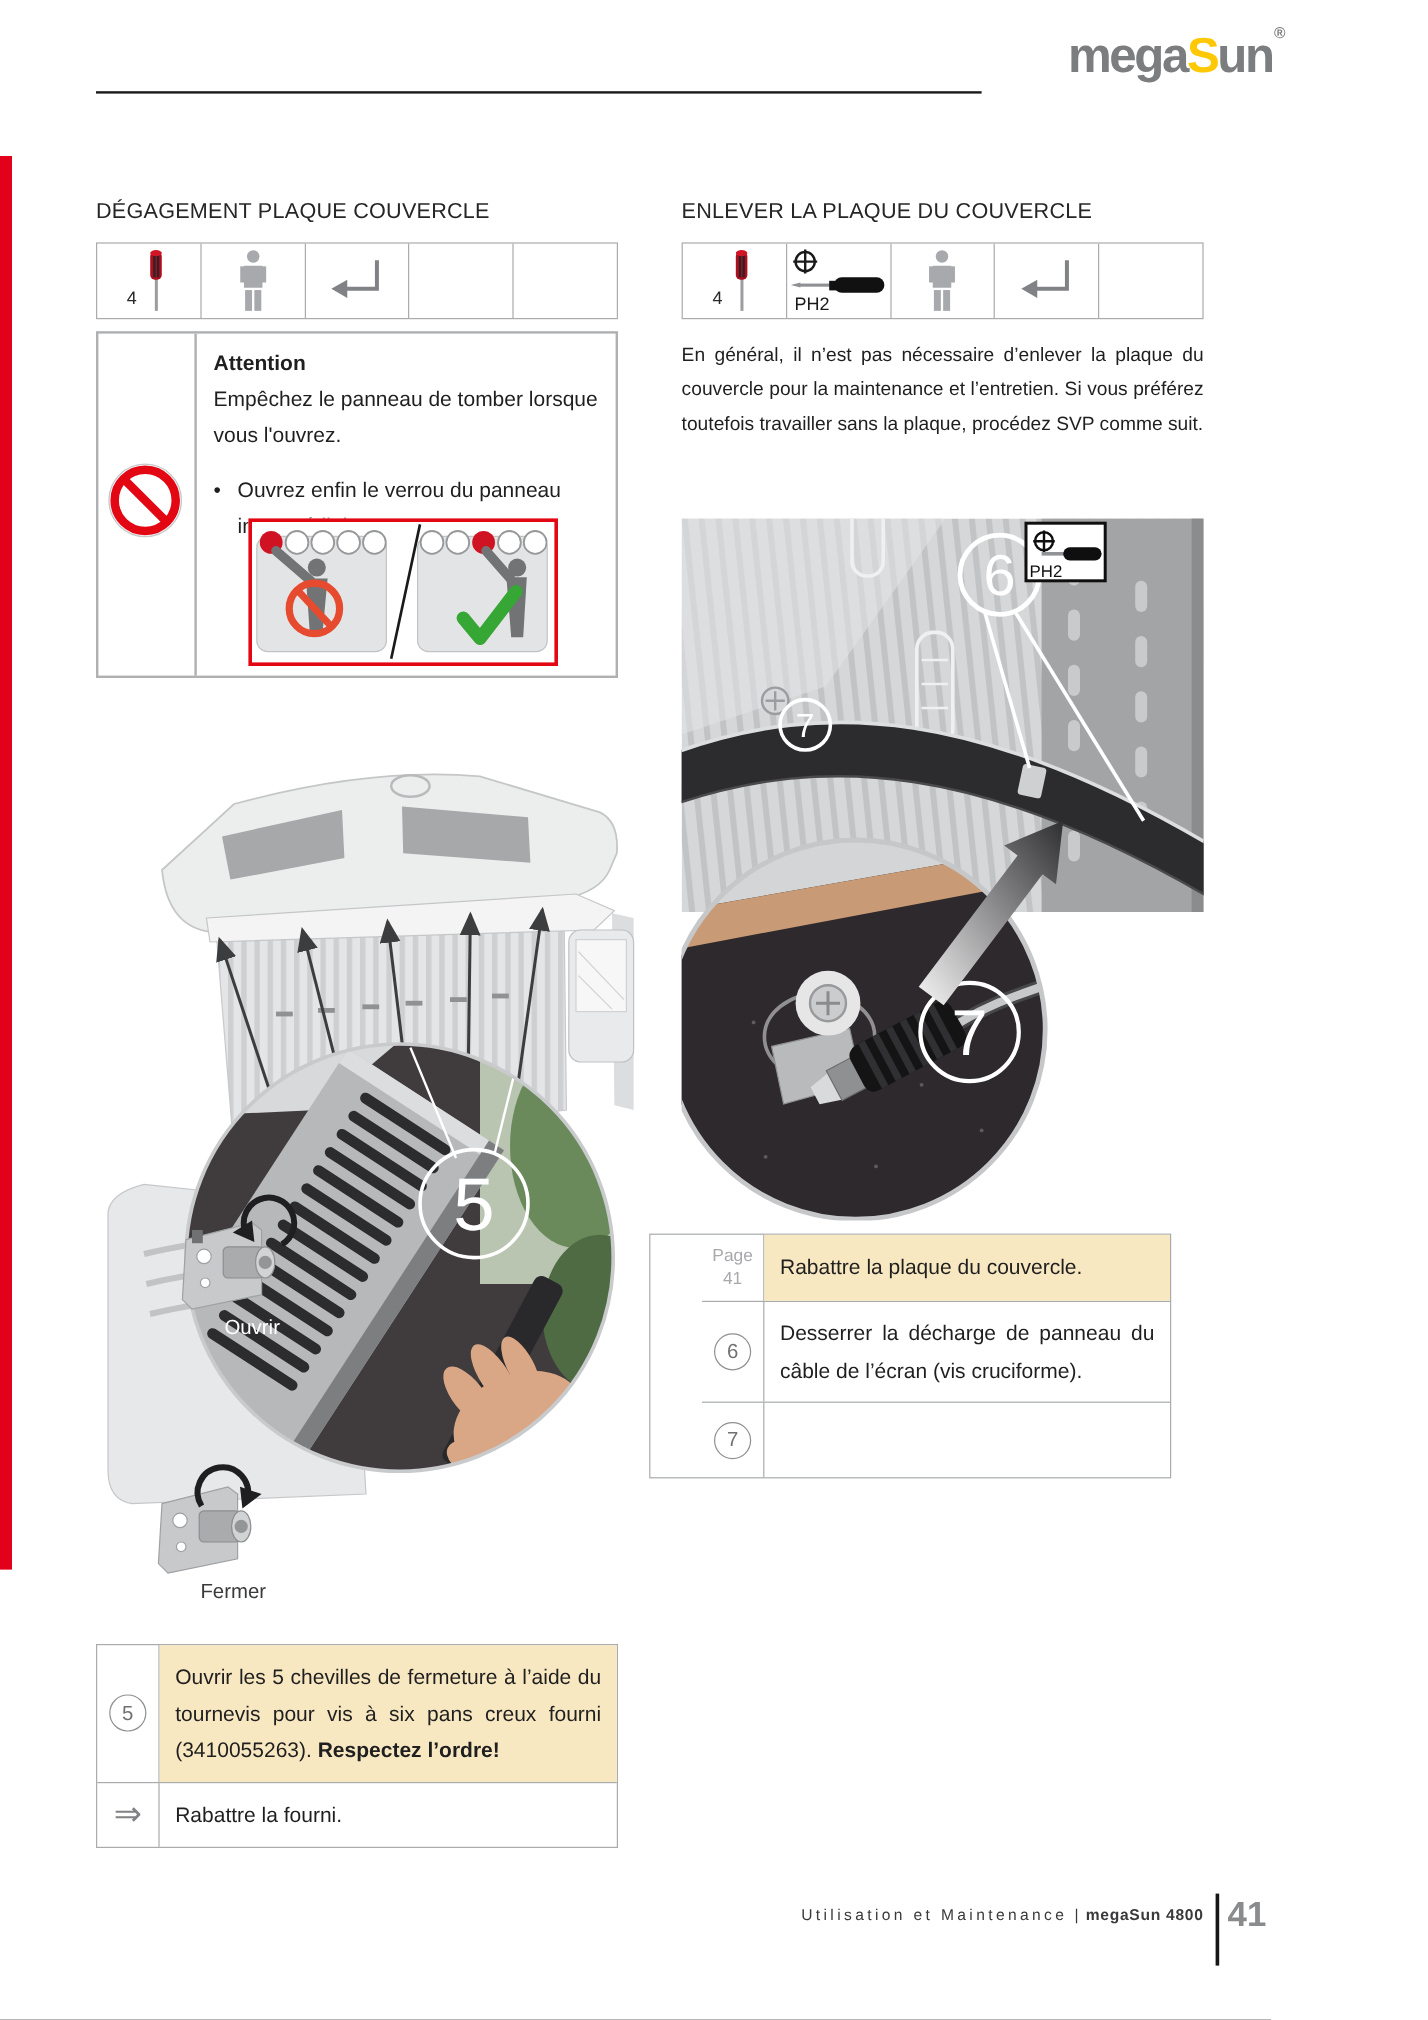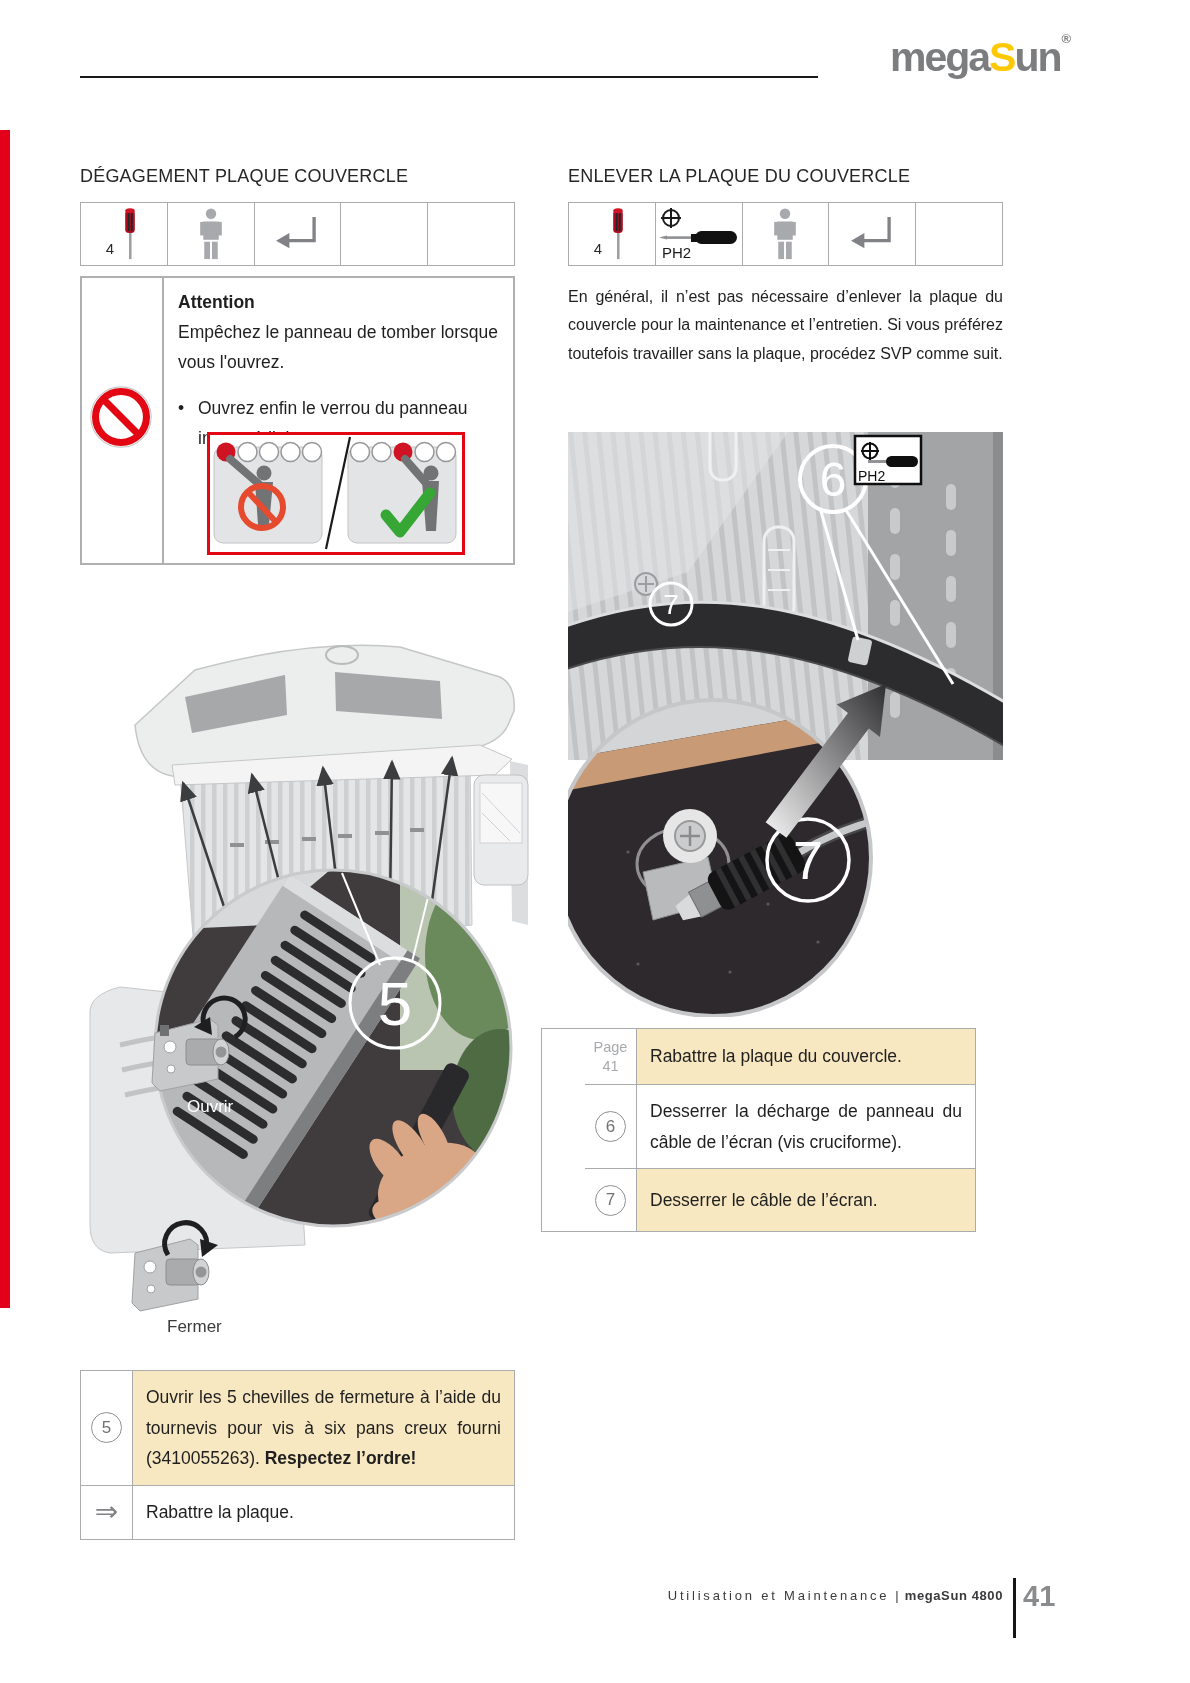--- a/index.html
+++ b/index.html
@@ -5,21 +5,21 @@
   html,body{margin:0;padding:0;background:#888;}
   .page{position:relative;width:1190px;height:1683px;background:#ffffff;overflow:hidden;
         font-family:"Liberation Sans",sans-serif;color:#1f1f1f;margin:0 auto;}
   .abs{position:absolute;}
 
   
   .red-stripe{left:0;top:130px;width:10px;height:1178px;background:#e2001a;}
 
   
   .header-rule{left:80px;top:76px;width:738px;height:2px;background:#1a1a1a;}
-  .logo{left:890px;top:31px;width:200px;font-size:41px;font-weight:bold;letter-spacing:-2px;
+  .logo{left:890px;top:20px;width:200px;font-size:41px;font-weight:bold;letter-spacing:-2px;
         color:#7b7d7f;white-space:nowrap;}
   .logo .accent{color:#ffc805;}
   .logo sup{font-size:13px;vertical-align:28px;letter-spacing:0;margin-left:1px;}
 
   
   .col-heading{font-size:18px;letter-spacing:.2px;color:#262626;white-space:nowrap;}
 
   
   .toolbar{display:flex;border:1.5px solid #a9abad;background:#fff;box-sizing:border-box;}
   .tcell{flex:1;border-right:1.5px solid #a9abad;display:flex;align-items:center;justify-content:center;
@@ -282,21 +282,21 @@
     <div class="step-row">
       <div class="marker-cell">
         <span class="circ-num">5</span>
       </div>
       <div class="content-cell beige"><span>Ouvrir les 5 chevilles de fermeture à l’aide du tournevis pour vis à six pans creux fourni (3410055263).</span> <b>Respectez l’ordre!</b></div>
     </div>
     <div class="step-row">
       <div class="marker-cell">
         <span class="arrow-marker">⇒</span>
       </div>
-      <div class="content-cell"><span>Rabattre la plaque.</span></div>
+      <div class="content-cell"><span>Rabattre la fourni.</span></div>
     </div>
   </div>
 
   <div class="abs col-heading" style="left:568px;top:166px;">ENLEVER LA PLAQUE DU COUVERCLE</div>
 
   <div class="abs toolbar" style="left:568px;top:202px;width:435px;height:64px;">
     <div class="tcell">
       <span class="tool-count">4</span>
       <svg width="24" height="54" viewBox="0 0 24 56">
         <rect x="11" y="26" width="2.6" height="28" fill="#9b9da0"></rect>
@@ -459,23 +459,20 @@
     <div class="step-row" style="min-height:76px;">
       <div class="marker-cell">
         <span class="circ-num">6</span>
       </div>
       <div class="content-cell"><span>Desserrer la décharge de panneau du câble de l’écran (vis cruciforme).</span></div>
     </div>
     <div class="step-row" style="min-height:62px;">
       <div class="marker-cell">
         <span class="circ-num">7</span>
       </div>
-      <div class="content-cell beige" style="display:flex;align-items:center;">
-          <span>Desserrer le câble de l’écran.</span>
-        </div>
     </div>
   </div>
 
   <div class="abs footer-text"><span class="sect">Utilisation et Maintenance</span><span style="padding:0 6px;">|</span><span class="prod">megaSun 4800</span></div>
   <div class="abs footer-divider"></div>
   <div class="abs footer-page">41</div>
 
 </div>
 
 </body></html>

